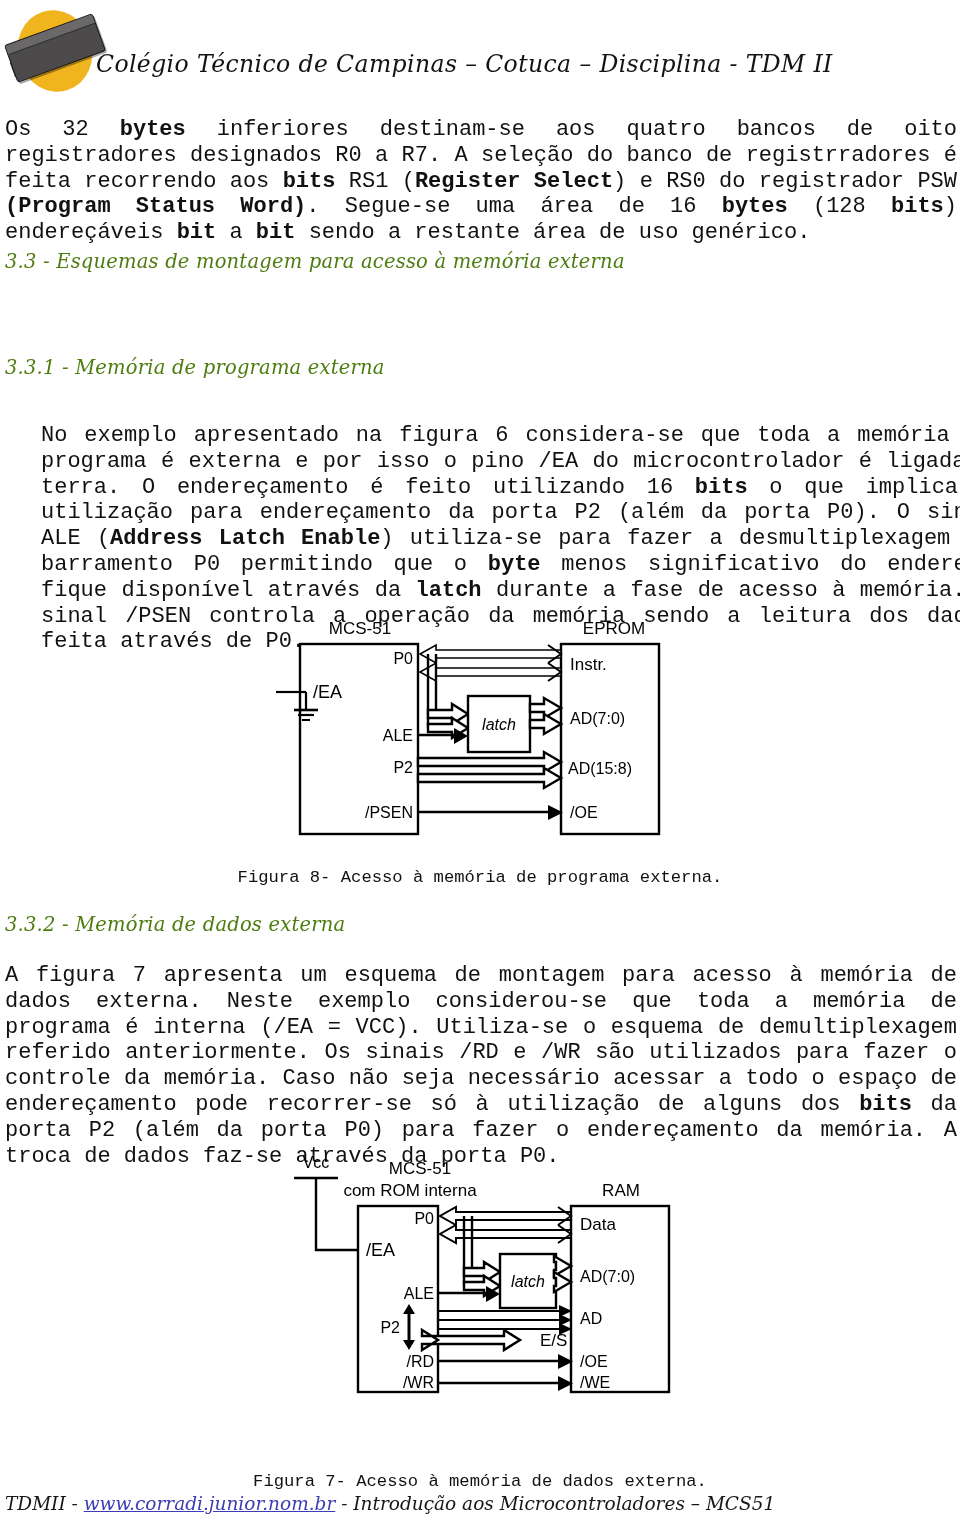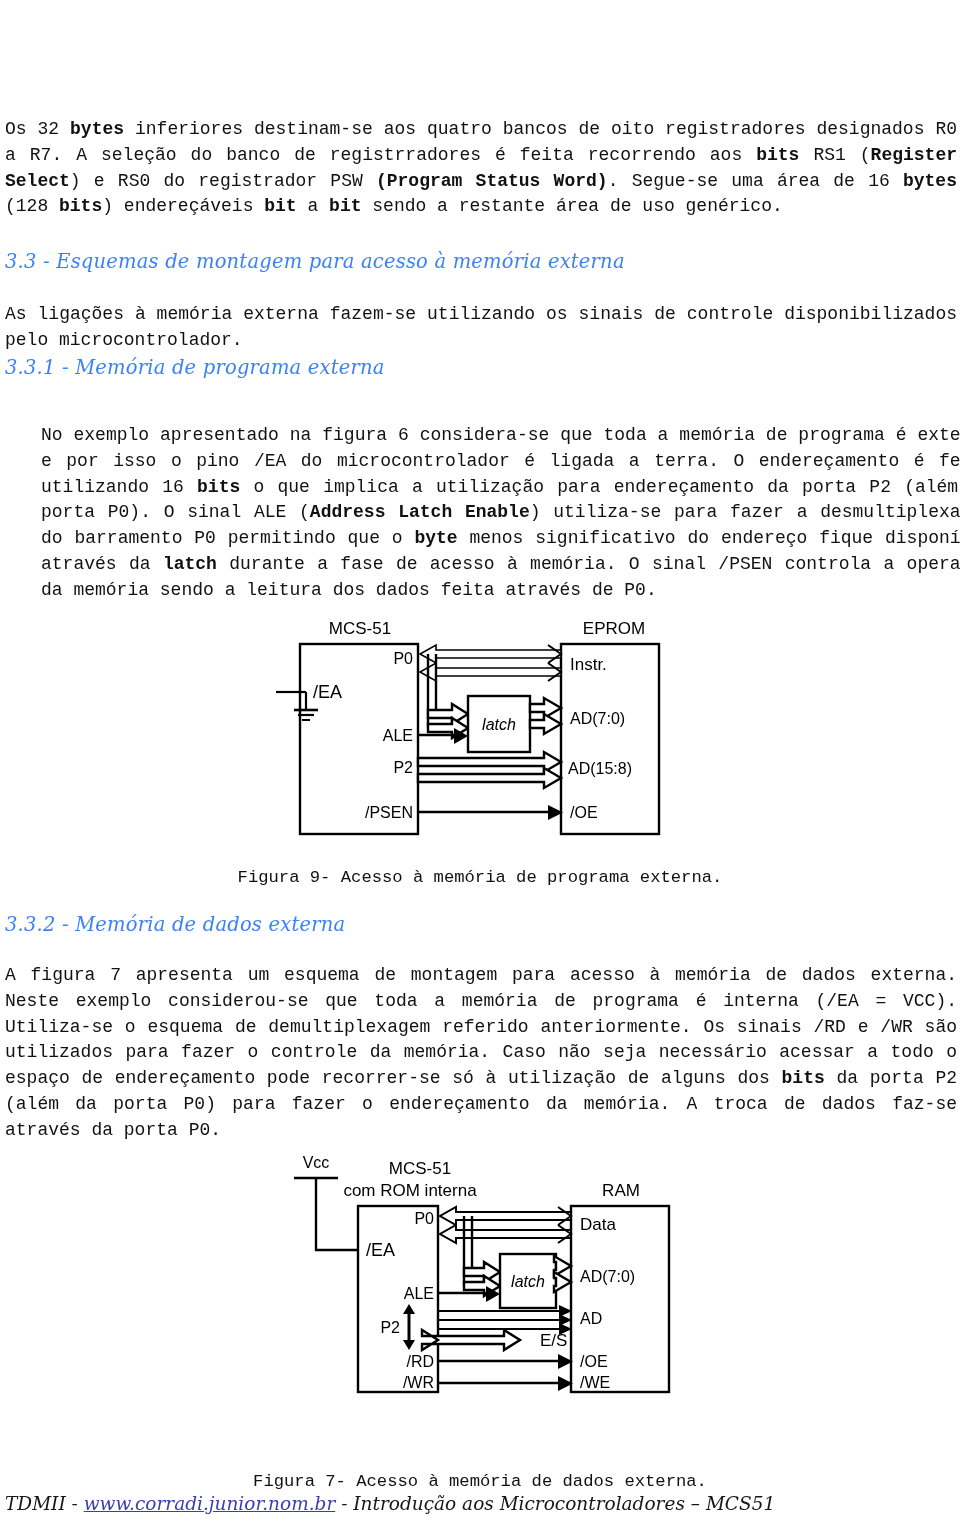--- a/index.html
+++ b/index.html
@@ -98,34 +98,34 @@
     white-space: nowrap;
   }
 
   
   .para {
     position: absolute;
     left: 5px;
     width: 952px;
     text-align: justify;
     font-family: "Liberation Mono", "DejaVu Sans Mono", monospace;
-    font-size: 18px;
+    font-size: 22px;
     line-height: 25.8px;
     color: #111111;
   }
   .para b { font-weight: bold; }
 
   .heading {
     position: absolute;
     left: 5px;
     font-family: "DejaVu Serif", serif;
     font-style: italic;
     font-size: 19.5px;
     letter-spacing: 0.2px;
-    color: #3b82f6;
+    color: #4d7c0f;
     white-space: nowrap;
   }
 
   .caption {
     position: absolute;
     width: 960px;
     left: 0;
     text-align: center;
     font-family: "Liberation Mono", "DejaVu Sans Mono", monospace;
     font-size: 17.2px;
@@ -150,30 +150,50 @@
 
   
   .figure { position: absolute; }
   .fig-svg { display: block; }
 </style>
 </head>
 <body>
 
 <div class="page">
 
+  <div class="header">
+    <div class="logo">
+      <div class="logo-oval"></div>
+      <div class="logo-pins">
+        <i></i>
+          <i></i>
+          <i></i>
+          <i></i>
+          <i></i>
+          <i></i>
+          <i></i>
+          <i></i>
+          <i></i>
+          <i></i>
+          <i></i>
+          <i></i>
+      </div>
+      <div class="logo-chip">
+        <div class="logo-chip-top"></div>
+      </div>
+    </div>
+    <div class="header-title">Colégio Técnico de Campinas – Cotuca – Disciplina - TDM II</div>
+  </div>
 
   <div class="para" style="top:117px;">
     <span>Os 32 </span><b>bytes</b><span> inferiores destinam-se aos quatro bancos de oito registradores designados R0 a R7. A seleção do banco de registrradores é feita recorrendo aos </span><b>bits</b><span> RS1 (</span><b>Register Select</b><span>) e RS0 do registrador PSW </span><b>(Program Status Word)</b><span>. Segue-se uma área de 16 </span><b>bytes</b><span> (128 </span><b>bits</b><span>) endereçáveis </span><b>bit</b><span> a </span><b>bit</b><span> sendo a restante área de uso genérico.</span>
   </div>
 
   <div class="heading" style="top:250px;">3.3 - Esquemas de montagem para acesso à memória externa</div>
 
-  <div class="para" style="top:302px;">
-    <span>As ligações à memória externa fazem-se utilizando os sinais de controle disponibilizados pelo microcontrolador.</span>
-  </div>
 
   <div class="heading" style="top:356px;">3.3.1 - Memória de programa externa</div>
 
   <div class="para" style="top:423px;margin-left:36px;">
     <span>No exemplo apresentado na figura 6 considera-se que toda a memória de programa é externa e por isso o pino /EA do microcontrolador é ligada a terra. O endereçamento é feito utilizando 16 </span><b>bits</b><span> o que implica a utilização para endereçamento da porta P2 (além da porta P0). O sinal ALE (</span><b>Address Latch Enable</b><span>) utiliza-se para fazer a desmultiplexagem do barramento P0 permitindo que o </span><b>byte</b><span> menos significativo do endereço fique disponível através da </span><b>latch</b><span> durante a fase de acesso à memória. O sinal /PSEN controla a operação da memória sendo a leitura dos dados feita através de P0.</span>
   </div>
 
   <div class="figure" style="left:276px; top:618px;">
     <svg class="fig-svg" width="420" height="232" viewBox="0 0 420 232">
       <defs>
@@ -228,21 +248,21 @@
       <path d="M254,102 L268,102 L268,96 L285,106 L268,116 L268,110 L254,110 z" fill="#fff" stroke="#000" stroke-width="2.4"></path>
 
       <path d="M142,140 L268,140 L268,134 L285,144 L268,154 L268,148 L142,148 z" fill="#fff" stroke="#000" stroke-width="2.4"></path>
       <path d="M142,156 L268,156 L268,150 L285,160 L268,170 L268,164 L142,164 z" fill="#fff" stroke="#000" stroke-width="2.4"></path>
 
       <line x1="142" y1="194" x2="278" y2="194" stroke="#000" stroke-width="2.4"></line>
       <path d="M272,187 L287,194.5 L272,202 z" fill="#000"></path>
     </svg>
   </div>
 
-  <div class="caption" style="top:868px;">Figura 9- Acesso à memória de programa externa.</div>
+  <div class="caption" style="top:868px;">Figura 8- Acesso à memória de programa externa.</div>
 
   <div class="heading" style="top:913px;">3.3.2 - Memória de dados externa</div>
 
   <div class="para" style="top:963px;">
     <span>A figura 7 apresenta um esquema de montagem para acesso à memória de dados externa. Neste exemplo considerou-se que toda a memória de programa é interna (/EA = VCC). Utiliza-se o esquema de demultiplexagem referido anteriormente. Os sinais /RD e /WR são utilizados para fazer o controle da memória. Caso não seja necessário acessar a todo o espaço de endereçamento pode recorrer-se só à utilização de alguns dos </span><b>bits</b><span> da porta P2 (além da porta P0) para fazer o endereçamento da memória. A troca de dados faz-se através da porta P0.</span>
   </div>
 
   <div class="figure" style="left:288px; top:1152px;">
     <svg class="fig-svg" width="400" height="256" viewBox="0 0 400 256">
 

